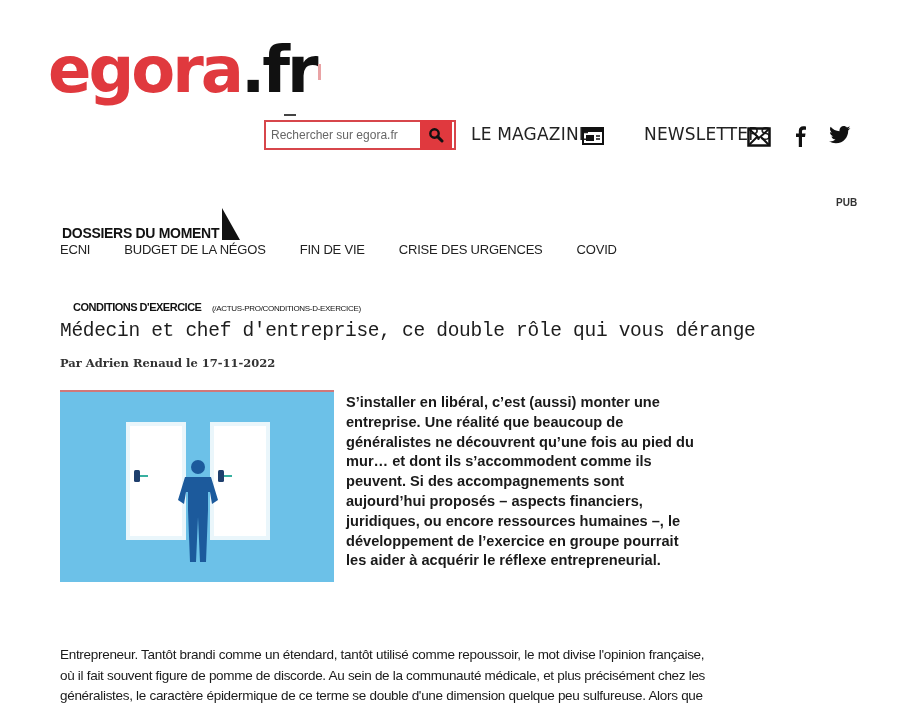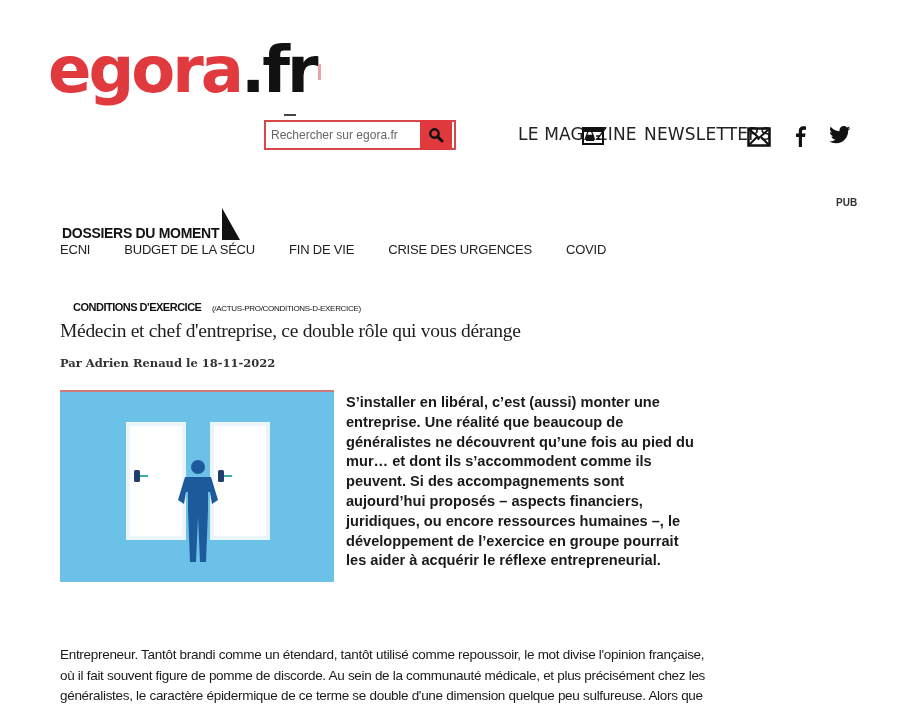--- a/index.html
+++ b/index.html
@@ -26,37 +26,37 @@
       border: none; outline: none; width: 186px; height: 26px; padding: 0 5px;
       font-family: "Liberation Sans", sans-serif; font-size: 12px; color: #555;
       background: transparent;
     }
     .search-input::placeholder { color: #666; }
     .search-btn {
       left: 420px; top: 120px; width: 32px; height: 30px; background: #e0393e;
       display: flex; align-items: center; justify-content: center; cursor: pointer;
     }
     .topnav { top: 124px; font-size: 17px; color: #222; font-family: "DejaVu Sans", sans-serif; letter-spacing: 0.2px; }
-    .nav-mag { left: 471px; margin-left: 47px; }
+    .nav-mag { left: 471px; }
     .nav-news { left: 628px; margin-left: 16px; }
     .icon-mag { left: 582px; top: 127px; }
     .icon-mail { left: 747px; top: 127px; }
     .icon-fb { left: 793px; top: 125px; }
     .icon-tw { left: 829px; top: 126px; }
     .pub { left: 836px; top: 185px; font-size: 10px; font-weight: bold; color: #333; margin-top: 12px; }
 
     .dossiers { left: 62px; top: 215px; font-size: 14px; font-weight: bold; color: #111; letter-spacing: -0.3px; margin-top: 10px; }
     .triangle { left: 220px; top: 208px; }
     .tags { left: 60px; top: 242px; display: flex; font-size: 13px; color: #222; letter-spacing: -0.2px; }
     .tags span { margin-right: 34px; cursor: pointer; }
 
     .category { left: 73px; top: 301px; font-size: 11px; font-weight: bold; color: #111; letter-spacing: -0.5px; }
     .category .path { font-size: 8px; font-weight: normal; letter-spacing: -0.3px; margin-left: 8px; }
     .title {
-      left: 60px; top: 320px; font-family: Liberation Serif, serif; font-size: 19.5px;
+      left: 60px; top: 320px; font-family: Liberation Mono, monospace; font-size: 19.5px;
       color: #1d1d1d; letter-spacing: -0.3px;
     }
     .byline { left: 60px; top: 356px; font-family: "DejaVu Serif", serif; font-size: 11.5px; font-weight: bold; color: #333; }
 
     .hero {
       left: 60px; top: 390px; width: 274px; height: 192px;
       background: #6cc1e8; border-top: 2px solid #d0787a; box-sizing: border-box;
     }
 
     .lead {
@@ -122,32 +122,32 @@
 <div class="abs pub">PUB</div>
 
 <div class="abs dossiers">DOSSIERS DU MOMENT</div>
 <div class="abs triangle">
   <svg width="22" height="32" viewBox="0 0 22 32">
       <polygon points="2,0 20,32 2,32" fill="#111"></polygon>
     </svg>
 </div>
 <div class="abs tags">
   <span>ECNI</span>
-  <span>BUDGET DE LA SÉCU</span>
+  <span>BUDGET DE LA NÉGOS</span>
   <span>FIN DE VIE</span>
   <span>CRISE DES URGENCES</span>
   <span>COVID</span>
 </div>
 
 <div class="abs category">
   <span>CONDITIONS D'EXERCICE</span>
   <span class="path">(/ACTUS-PRO/CONDITIONS-D-EXERCICE)</span>
 </div>
 <div class="abs title">Médecin et chef d'entreprise, ce double rôle qui vous dérange</div>
-<div class="abs byline">Par Adrien Renaud le 18-11-2022</div>
+<div class="abs byline">Par Adrien Renaud le 17-11-2022</div>
 
 <div class="abs hero">
   <svg width="274" height="190" viewBox="0 0 274 190">
     <rect x="0" y="0" width="274" height="190" fill="#6cc1e8"></rect>
     <rect x="66" y="30" width="60" height="118" fill="#eaf6fb"></rect>
     <rect x="70" y="34" width="52" height="110" fill="#ffffff"></rect>
     <rect x="150" y="30" width="60" height="118" fill="#eaf6fb"></rect>
     <rect x="154" y="34" width="52" height="110" fill="#ffffff"></rect>
     <rect x="74" y="78" width="6" height="12" rx="1.5" fill="#1f3f6d"></rect>
     <rect x="80" y="83" width="8" height="2" fill="#38b0a0"></rect>

